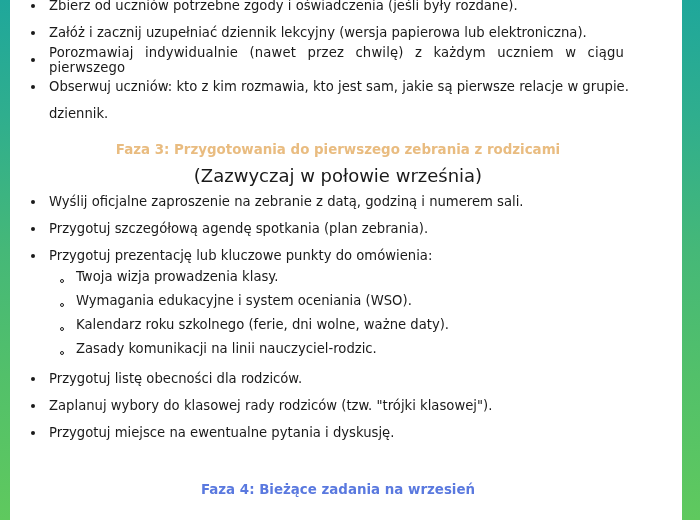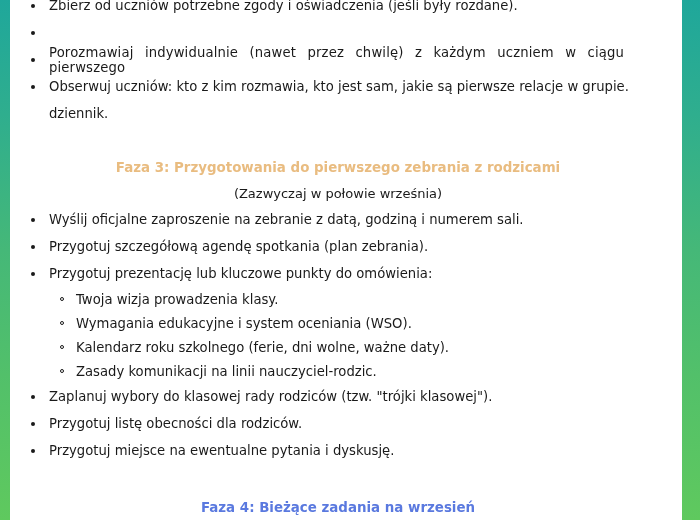--- a/index.html
+++ b/index.html
@@ -71,21 +71,21 @@
     display: flex;
     align-items: center;
   }
 
   
   .subbullet {
     position: relative;
     padding-left: 58px;
     height: 24px;
     display: flex;
-    align-items: center;
+    align-items: flex-start;
   }
   .subbullet .marker-o {
     position: absolute;
     left: 42px;
     top: 50%;
     transform: translateY(-50%);
     width: 4px;
     height: 4px;
     border-radius: 50%;
     border: 1px solid #1a1a1a;
@@ -109,26 +109,26 @@
   .heading {
     text-align: center;
     font-size: 13.4px;
     font-weight: bold;
     height: 26px;
     display: flex;
     align-items: center;
     justify-content: center;
     width: 640px;
   }
-  .heading.phase3 { color: #e9bc80; margin-top: 18px; }
+  .heading.phase3 { color: #e9bc80; }
   .heading.phase4 { color: #5a79df; }
 
   .subheading {
     text-align: right;
-    font-size: 13px;
+    font-size: 18px;
     color: #1a1a1a;
     height: 26px;
     display: flex;
     align-items: center;
     justify-content: center;
     width: 640px;
   }
 
   .spacer-sm { height: 9px; }
   .spacer-lg { height: 30px; }
@@ -143,20 +143,21 @@
 
   <div class="content">
 
     <div class="bullet">
       <span class="marker"></span>
       <span class="txt">Zbierz od uczniów potrzebne zgody i oświadczenia (jeśli były rozdane).</span>
     </div>
 
     <div class="bullet">
       <span class="marker"></span>
+      <span class="txt">Załóż i zacznij uzupełniać dziennik lekcyjny (wersja papierowa lub elektroniczna).</span>
     </div>
 
     <div class="bullet justified">
       <span class="marker"></span>
       <span class="txt">Porozmawiaj indywidualnie (nawet przez chwilę) z każdym uczniem w ciągu pierwszego</span>
     </div>
 
     <div class="bullet">
       <span class="marker"></span>
       <span class="txt">Obserwuj uczniów: kto z kim rozmawia, kto jest sam, jakie są pierwsze relacje w grupie.</span>
@@ -203,26 +204,26 @@
     </div>
 
 
     <div class="subbullet">
       <span class="marker-o"></span>
       <span class="txt">Zasady komunikacji na linii nauczyciel-rodzic.</span>
     </div>
 
     <div class="bullet">
       <span class="marker"></span>
+      <span class="txt">Przygotuj listę obecności dla rodziców.</span>
+    </div>
+
+    <div class="bullet">
+      <span class="marker"></span>
       <span class="txt">Zaplanuj wybory do klasowej rady rodziców (tzw. "trójki klasowej").</span>
-    </div>
-
-    <div class="bullet">
-      <span class="marker"></span>
-      <span class="txt">Przygotuj listę obecności dla rodziców.</span>
     </div>
 
     <div class="bullet">
       <span class="marker"></span>
       <span class="txt">Przygotuj miejsce na ewentualne pytania i dyskusję.</span>
     </div>
 
     <div class="spacer-lg"></div>
 
     <div class="heading phase4">Faza 4: Bieżące zadania na wrzesień</div>

